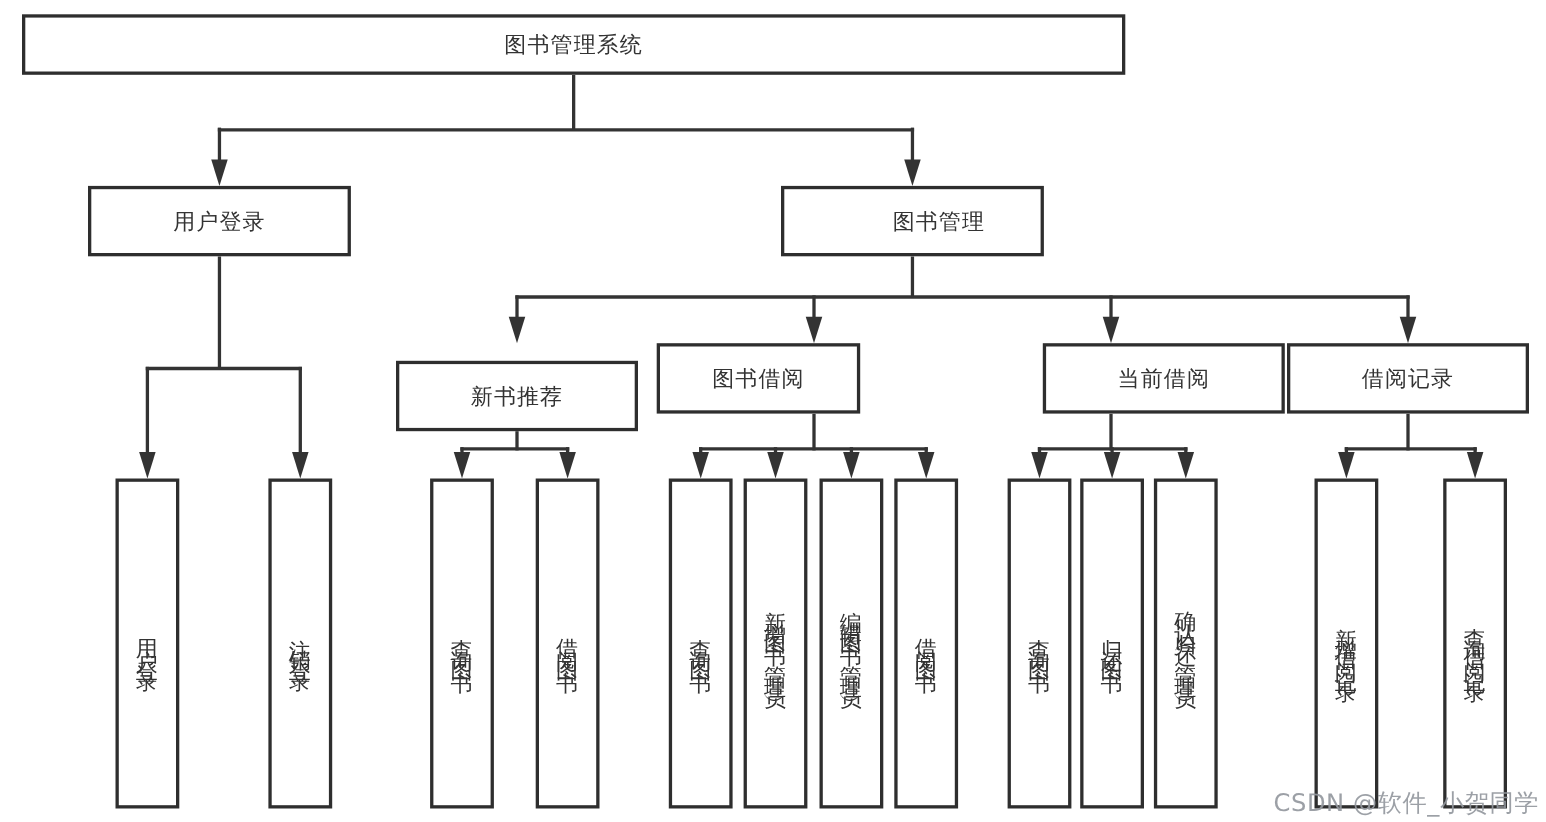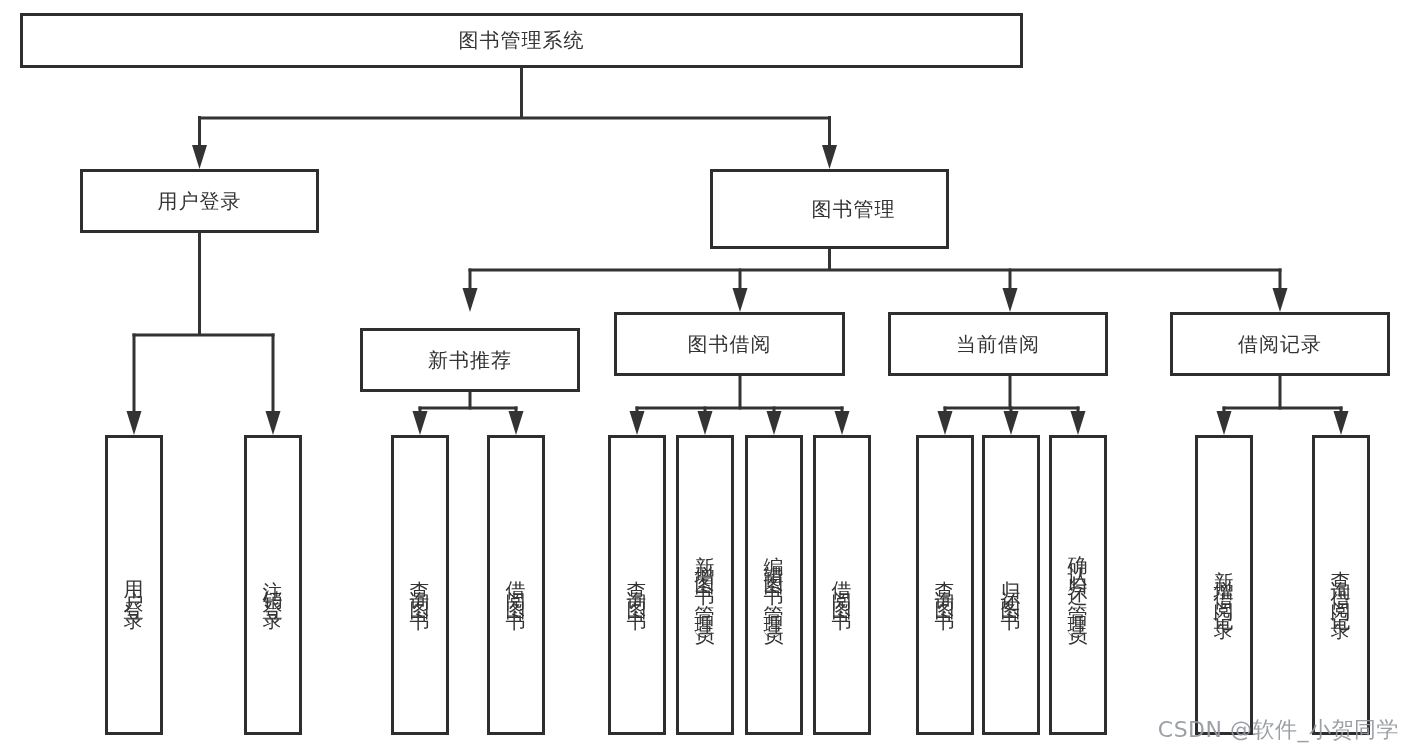--- a/index.html
+++ b/index.html
@@ -136,25 +136,25 @@
       <polygon points="1003.5,411 1018.5,411 1011,435"></polygon>
       <polygon points="1070.5,411 1085.5,411 1078,435"></polygon>
       <polygon points="1216.5,411 1231.5,411 1224,435"></polygon>
       <polygon points="1333.5,411 1348.5,411 1341,435"></polygon>
     </g>
   </svg>
 
   <div class="box" style="left:20px; top:13px; width:1003px; height:55px;text-align:center;">图书管理系统</div>
 
   <div class="box" style="left:80px; top:169px; width:239px; height:64px;">用户登录</div>
-  <div class="box" style="left:710px; top:169px; width:239px; height:80px;padding-left:48px;">图书管理</div>
+  <div class="box" style="left:710px; top:169px; width:239px; height:64px;padding-left:48px;">图书管理</div>
 
   <div class="box" style="left:360px; top:328px; width:220px; height:64px;">新书推荐</div>
-  <div class="box" style="left:614px; top:312px; width:231px; height:64px;">图书借阅</div>
-  <div class="box" style="left:888px; top:312px; width:220px; height:64px;">当前借阅</div>
+  <div class="box" style="left:597px; top:312px; width:185px; height:64px;">图书借阅</div>
+  <div class="box" style="left:948px; top:312px; width:220px; height:64px;">当前借阅</div>
   <div class="box" style="left:1170px; top:312px; width:220px; height:64px;text-align:right;">借阅记录</div>
 
   <div class="leaf" style="left:105px;">
     <span class="vtext">用户登录</span>
   </div>
   <div class="leaf" style="left:244px;">
     <span class="vtext">注销登录</span>
   </div>
 
   <div class="leaf" style="left:391px;">

